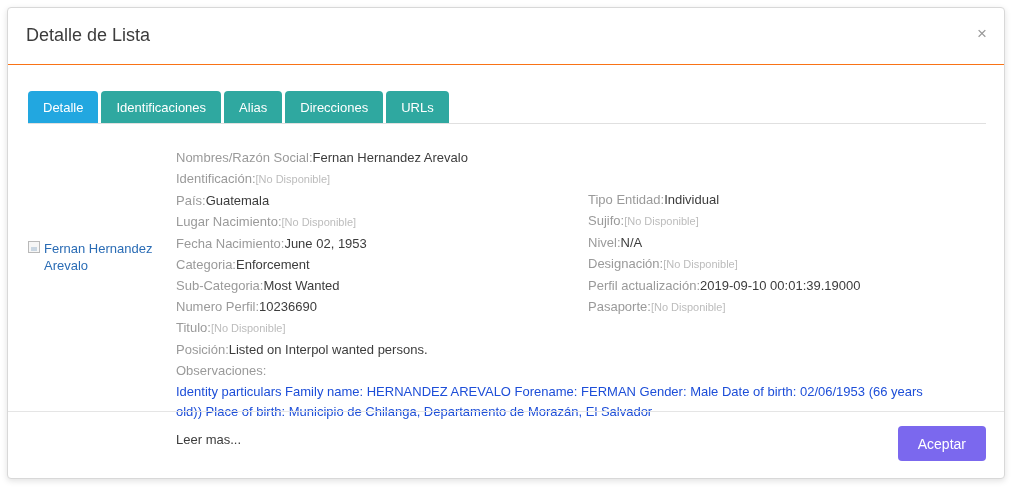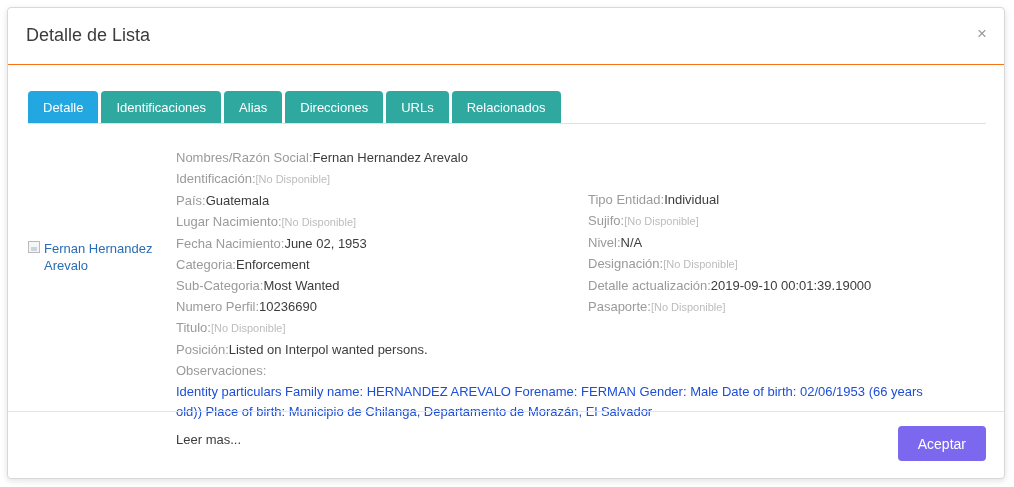--- a/index.html
+++ b/index.html
@@ -203,21 +203,20 @@
     <div class="modal-title">Detalle de Lista</div>
     <button class="close-btn">×</button>
   </div>
 
   <div class="tabs">
     <div class="tab active">Detalle</div>
     <div class="tab">Identificaciones</div>
     <div class="tab">Alias</div>
     <div class="tab">Direcciones</div>
     <div class="tab">URLs</div>
-    <div class="tab">Relacionados</div>
   </div>
   <div class="tab-underline"></div>
 
   <div class="content">
     <div class="detail-grid">
 
       <div class="photo-col">
         <a class="broken-img" href="#">
           <span class="glyph"></span>
           <span>Fernan Hernandez Arevalo</span>
@@ -264,21 +263,21 @@
         <div class="field">
           <span class="flabel">Sujifo:</span><span class="na">[No Disponible]</span>
         </div>
         <div class="field">
           <span class="flabel">Nivel:</span><span class="fvalue">N/A</span>
         </div>
         <div class="field">
           <span class="flabel">Designación:</span><span class="na">[No Disponible]</span>
         </div>
         <div class="field">
-          <span class="flabel">Detalle actualización:</span><span class="fvalue">2019-09-10 00:01:39.19000</span>
+          <span class="flabel">Perfil actualización:</span><span class="fvalue">2019-09-10 00:01:39.19000</span>
         </div>
         <div class="field">
           <span class="flabel">Pasaporte:</span><span class="na">[No Disponible]</span>
         </div>
       </div>
 
     </div>
 
     <div style="padding-left:148px;">
       <div class="field">

